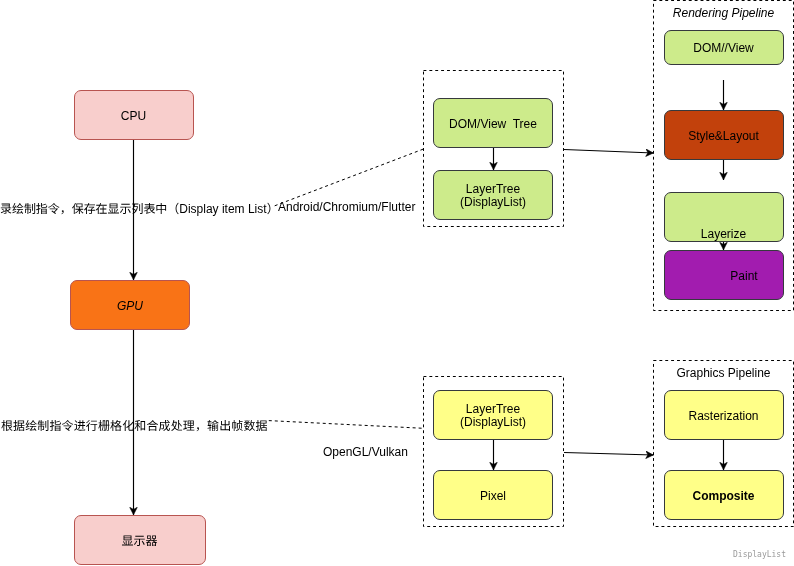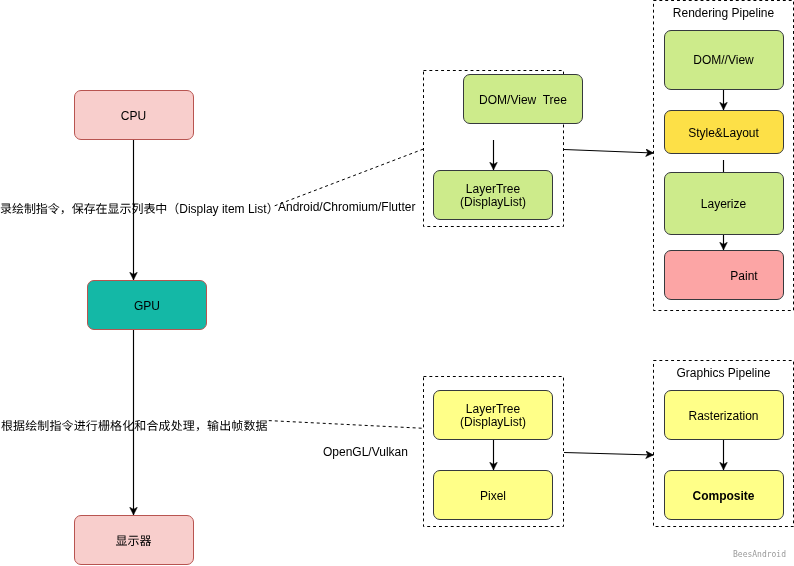--- a/index.html
+++ b/index.html
@@ -48,39 +48,39 @@
         <polyline points="723.5,80 723.5,110" fill="none" stroke="#000000" stroke-width="1.15" marker-end="url(#ah)"></polyline>
         <polyline points="723.5,160 723.5,180" fill="none" stroke="#000000" stroke-width="1.15" marker-end="url(#ah)"></polyline>
         <polyline points="723.5,230 723.5,250" fill="none" stroke="#000000" stroke-width="1.15" marker-end="url(#ah)"></polyline>
         <polyline points="723.5,430 723.5,470" fill="none" stroke="#000000" stroke-width="1.15" marker-end="url(#ah)"></polyline>
         <polyline points="274.7,205.8 423.5,149" fill="none" stroke="#000000" stroke-width="1" stroke-dasharray="3 3"></polyline>
         <polyline points="268.8,420.6 423.5,428.3" fill="none" stroke="#000000" stroke-width="1" stroke-dasharray="3 3"></polyline>
       </g>
   </svg>
 
   <div id="groups-layer">
-      <div class="grouplabel" style="left: 653.5px; top: 5.5px; width: 140px;">Rendering Pipeline</div>
+      <div class="grouplabel" style="left: 653.5px; top: 5.5px; width: 140px; font-style: italic;">Rendering Pipeline</div>
       <div class="grouplabel" style="left: 653.5px; top: 365.5px; width: 140px;">Graphics Pipeline</div>
     </div>
   <div id="nodes-layer">
       <div class="node" style="left: 73.5px; top: 90px; width: 120px; height: 50px; background: rgb(248, 206, 204); border-color: rgb(184, 84, 80); align-items: center;"><span>CPU</span></div>
-      <div class="node" style="left: 87px; top: 280px; width: 120px; height: 50px; background: #14b8a6; border-color: rgb(184, 84, 80);"><span>GPU</span></div>
-      <div class="node" style="left: 73.5px; top: 515px; width: 120px; height: 50px; background: rgb(248, 206, 204); border-color: rgb(184, 84, 80);"><span><span class="cjkrun">显示器</span></span></div>
-      <div class="node" style="left: 433px; top: 74px; width: 120px; height: 50px; background: rgb(205, 235, 139); border-color: rgb(54, 57, 61); margin-left: 30px;"><span>DOM/View  Tree</span></div>
+      <div class="node" style="left: 70px; top: 280px; width: 120px; height: 50px; background: #f97316; border-color: rgb(184, 84, 80); font-style: italic;"><span>GPU</span></div>
+      <div class="node" style="left: 73.5px; top: 515px; width: 132px; height: 50px; background: rgb(248, 206, 204); border-color: rgb(184, 84, 80);"><span><span class="cjkrun">显示器</span></span></div>
+      <div class="node" style="left: 433px; top: 98px; width: 120px; height: 50px; background: rgb(205, 235, 139); border-color: rgb(54, 57, 61);"><span>DOM/View  Tree</span></div>
       <div class="node" style="left: 433px; top: 170px; width: 120px; height: 50px; background: rgb(205, 235, 139); border-color: rgb(54, 57, 61);"><span>LayerTree<br>(DisplayList)</span></div>
       <div class="node" style="left: 433px; top: 390px; width: 120px; height: 50px; background: rgb(255, 255, 136); border-color: rgb(54, 57, 61);"><span>LayerTree<br>(DisplayList)</span></div>
       <div class="node" style="left: 433px; top: 470px; width: 120px; height: 50px; background: rgb(255, 255, 136); border-color: rgb(54, 57, 61);"><span>Pixel</span></div>
-      <div class="node" style="left: 663.5px; top: 29.5px; width: 120px; height: 60px; background: rgb(205, 235, 139); border-color: rgb(54, 57, 61);"><span>DOM//View</span></div>
-      <div class="node" style="left: 663.5px; top: 110px; width: 120px; height: 44px; background: #fde047; border-color: rgb(54, 57, 61);"><span>Style&amp;Layout</span></div>
-      <div class="node" style="left: 663.5px; top: 172px; width: 120px; height: 63px; background: rgb(205, 235, 139); border-color: rgb(54, 57, 61);"><span>Layerize</span></div>
-      <div class="node" style="left: 663.5px; top: 250px; width: 120px; height: 50px; background: #fca5a5; border-color: rgb(54, 57, 61); padding-left: 41px;"><span>Paint</span></div>
+      <div class="node" style="left: 663.5px; top: 29.5px; width: 120px; height: 35px; background: rgb(205, 235, 139); border-color: rgb(54, 57, 61);"><span>DOM//View</span></div>
+      <div class="node" style="left: 663.5px; top: 110px; width: 120px; height: 50px; background: #c2410c; border-color: rgb(54, 57, 61);"><span>Style&amp;Layout</span></div>
+      <div class="node" style="left: 663.5px; top: 192px; width: 120px; height: 50px; background: rgb(205, 235, 139); border-color: rgb(54, 57, 61); align-items: flex-end;"><span>Layerize</span></div>
+      <div class="node" style="left: 663.5px; top: 250px; width: 120px; height: 50px; background: #a21caf; border-color: rgb(54, 57, 61); padding-left: 41px;"><span>Paint</span></div>
       <div class="node" style="left: 663.5px; top: 390px; width: 120px; height: 50px; background: rgb(255, 255, 136); border-color: rgb(54, 57, 61);"><span>Rasterization</span></div>
       <div class="node" style="left: 663.5px; top: 470px; width: 120px; height: 50px; background: rgb(255, 255, 136); border-color: rgb(54, 57, 61); font-weight: bold;"><span>Composite</span></div>
     </div>
   <div id="labels-layer">
       <div class="freetext" style="left: 0px; top: 199px; --tracking: -0.05px;"><span class="cjkrun">录绘制指令，保存在显示列表中（</span>Display item List<span class="cjkrun">）</span></div>
       <div class="freetext" style="left: 278px; top: 200px;">Android/Chromium/Flutter</div>
       <div class="freetext" style="left: 1px; top: 416px; --tracking: 0.12px;"><span class="cjkrun">根据绘制指令进行栅格化和合成处理，输出帧数据</span></div>
       <div class="freetext" style="left: 302px; top: 444.8px; margin-left: 21px;">OpenGL/Vulkan</div>
     </div>
 
-  <div class="watermark" style="left: 733px; top: 550px;">BeesAndroid</div>
+  <div class="watermark" style="left: 733px; top: 550px;">DisplayList</div>
 </div>
 
 </body></html>

